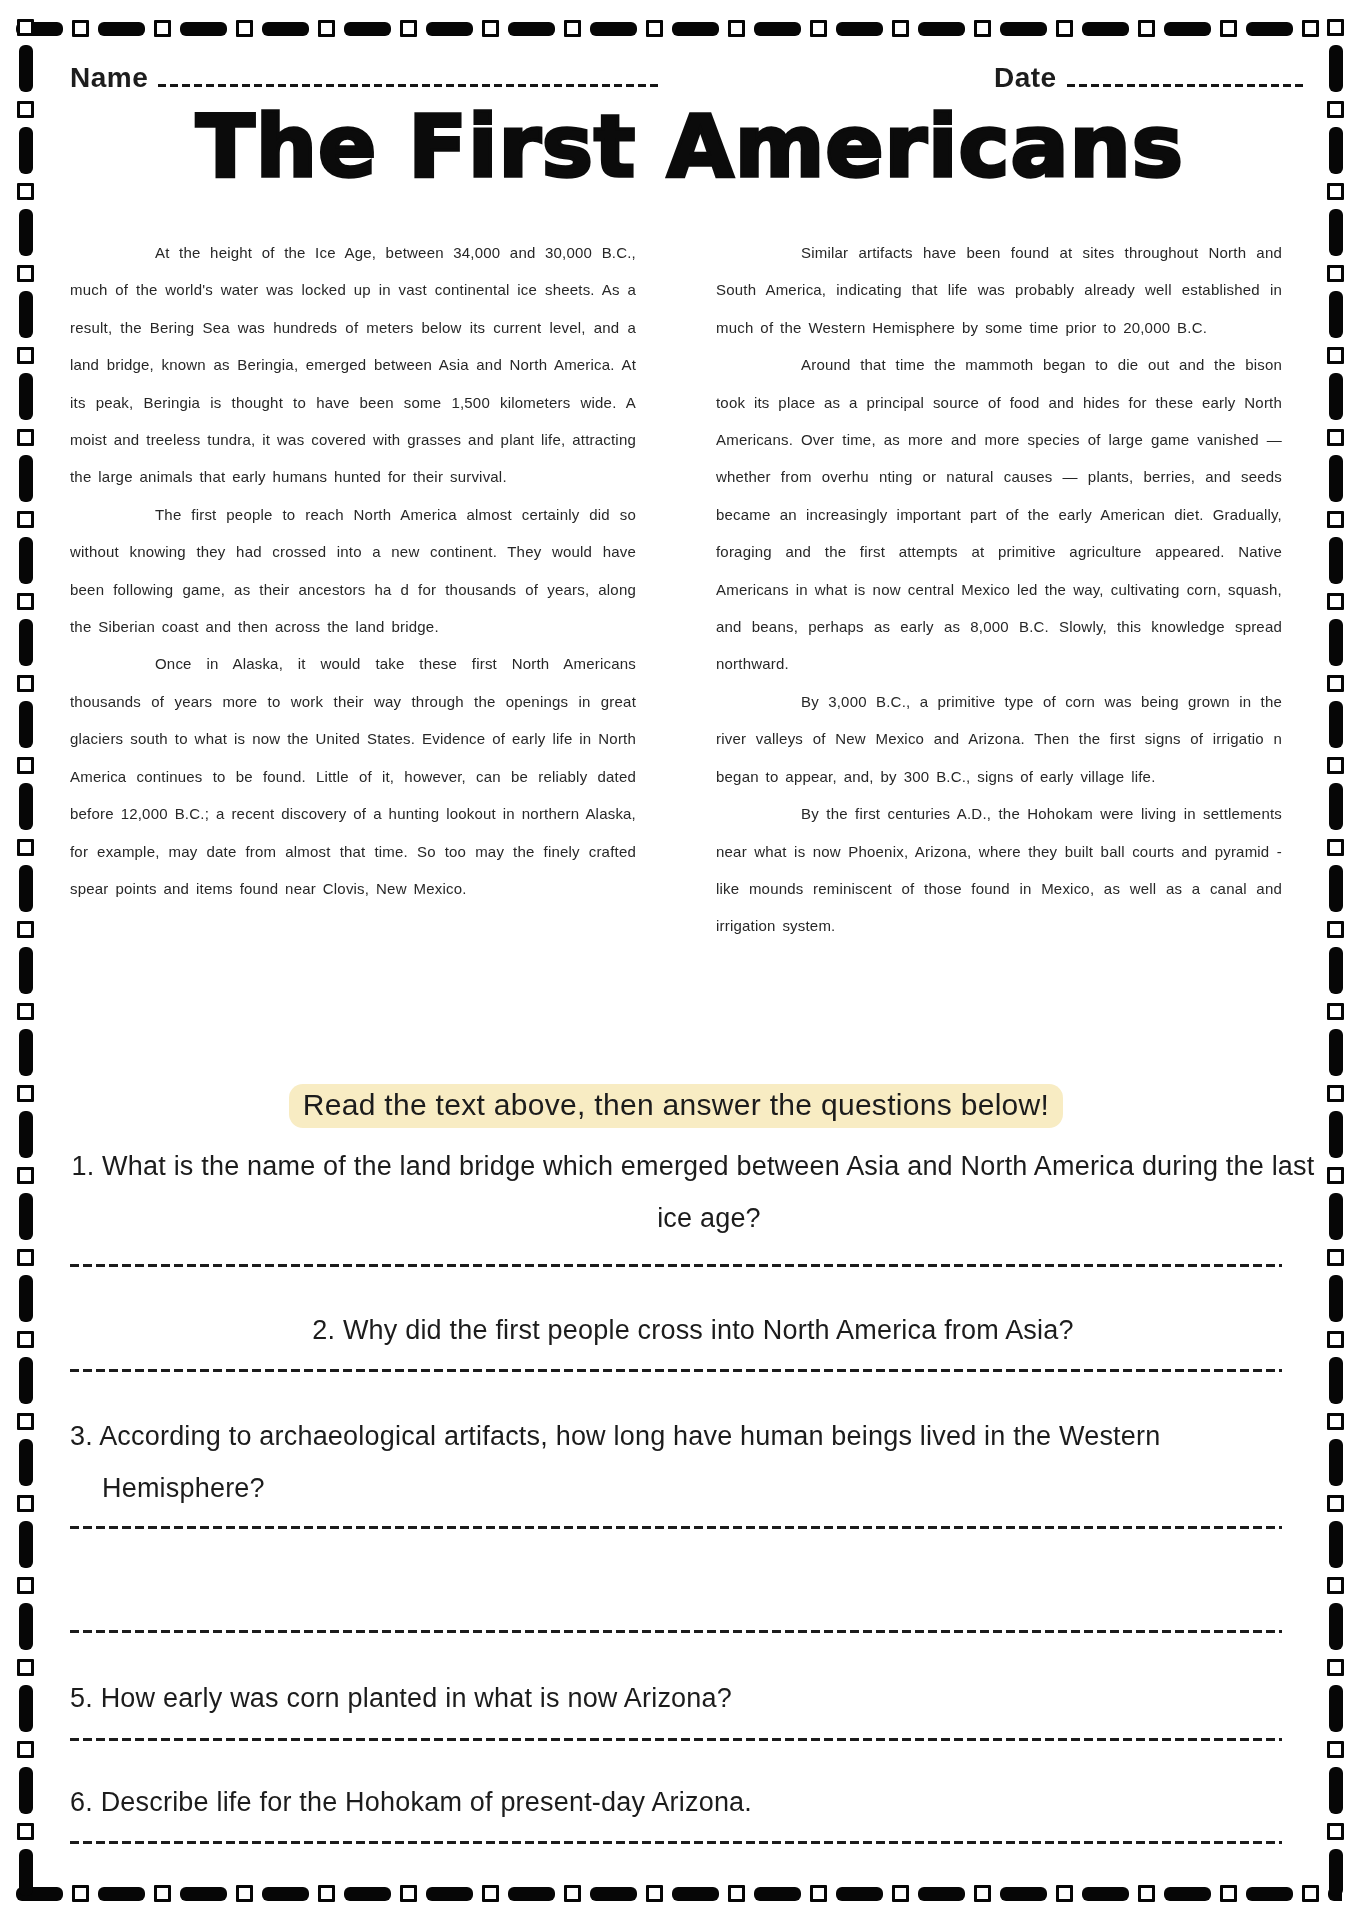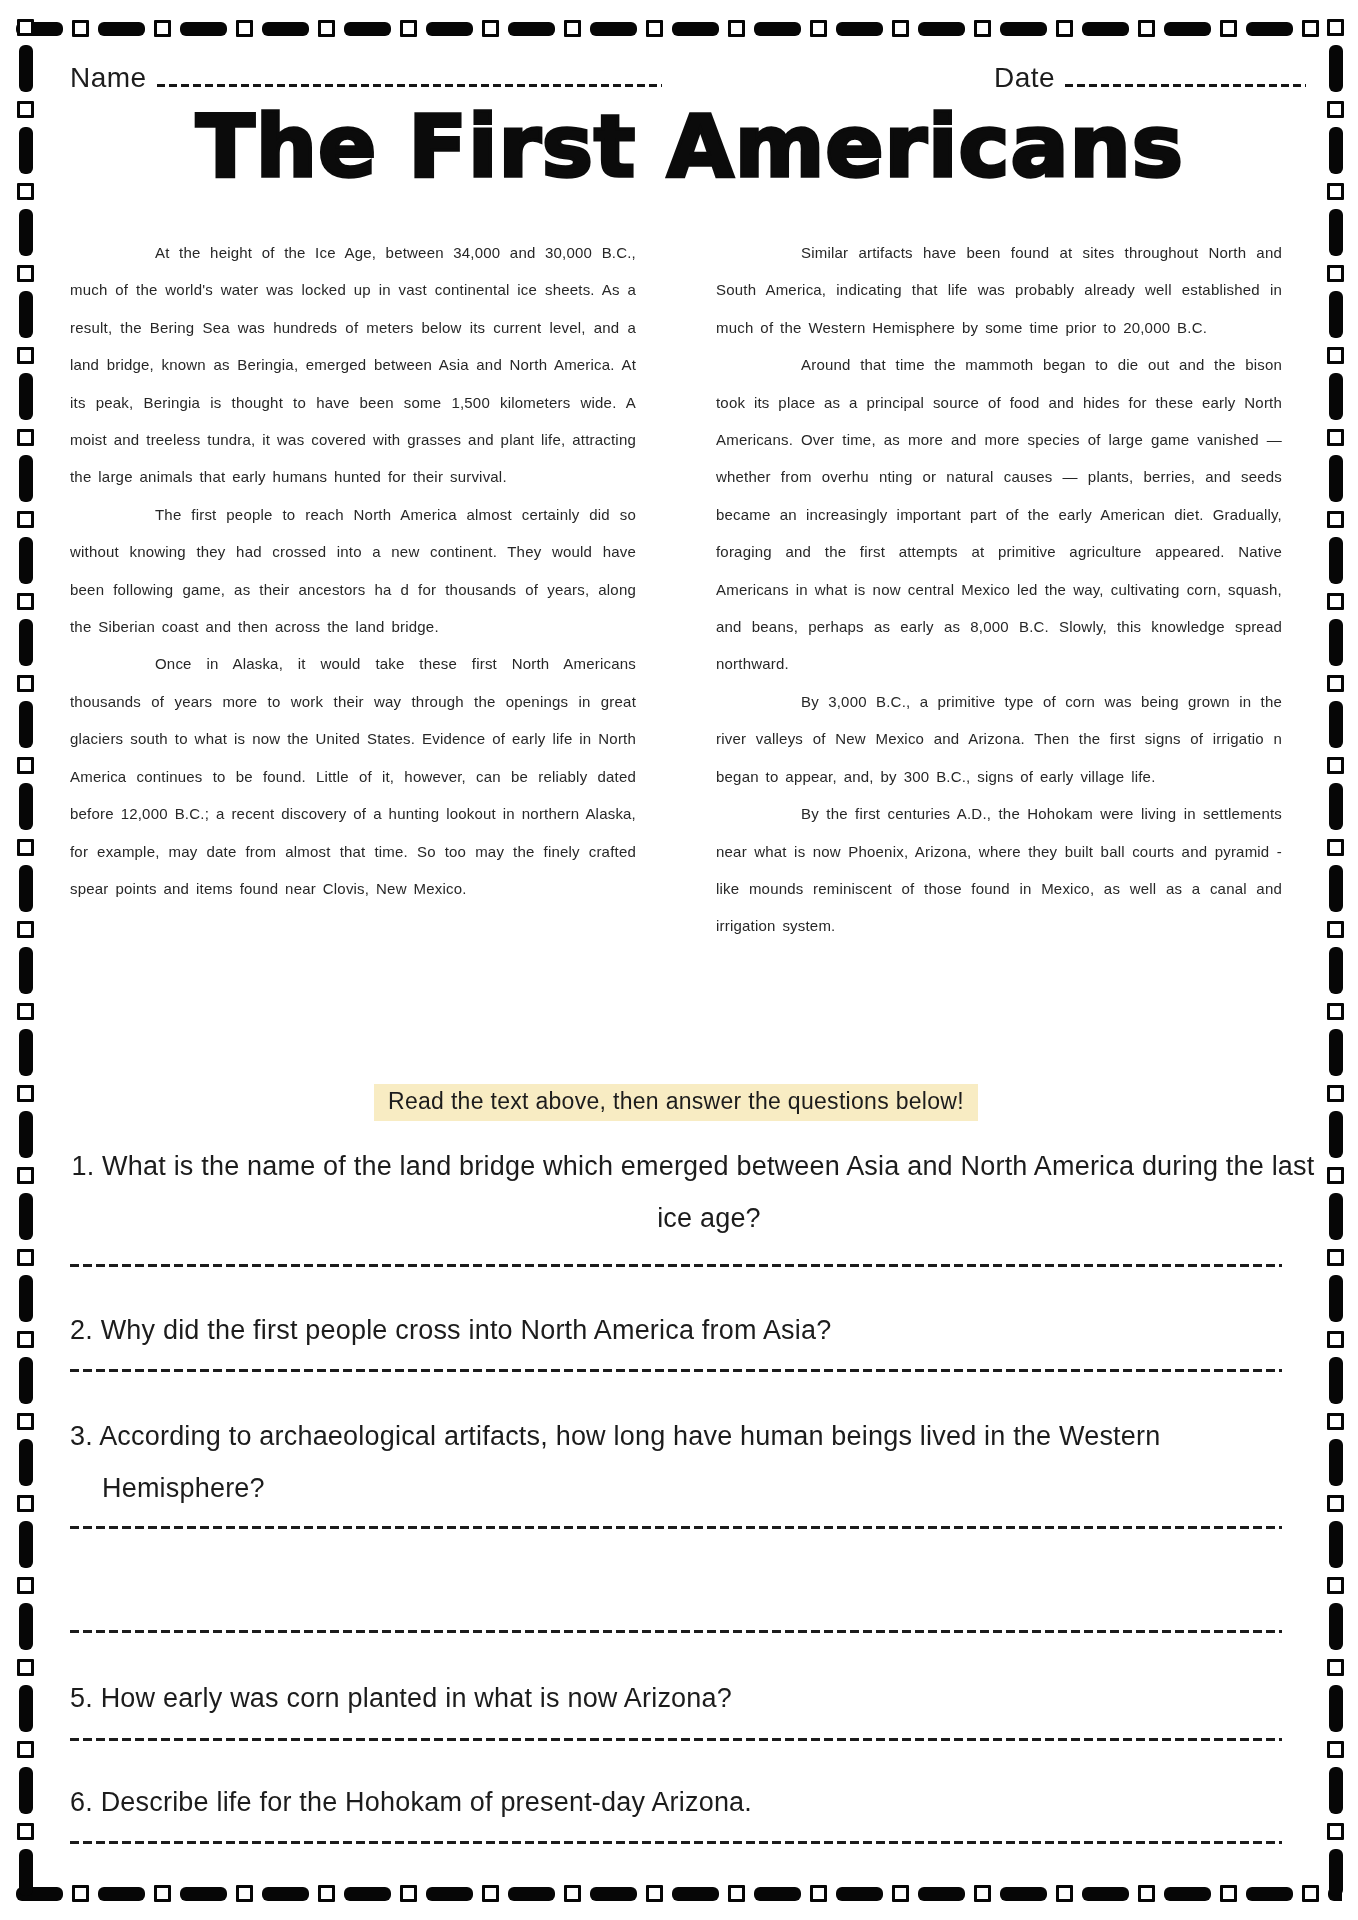--- a/index.html
+++ b/index.html
@@ -19,21 +19,21 @@
   .border-h .bs{flex:none;display:block;width:11px;height:11px;border:3.5px solid #060606;background:#fff;border-radius:1px;}
   .border-v{flex-direction:column;}
   .border-v .bd{flex:none;display:block;width:14px;height:47px;background:#060606;border-radius:6px;}
   .border-v .bs{flex:none;display:block;width:11px;height:11px;border:3.5px solid #060606;background:#fff;border-radius:1px;}
   .border-top{top:19px;left:16px;right:16px;height:19px;}
   .border-bottom{top:1884px;left:16px;right:16px;height:19px;}
   .border-left{left:16px;top:19px;bottom:19px;width:19px;}
   .border-right{left:1326px;top:19px;bottom:19px;width:19px;}
 
   
-  .hdr-group{position:absolute;display:flex;align-items:flex-end;font-size:28px;color:#1d1d1d;}
+  .hdr-group{position:absolute;display:flex;align-items:flex-end;font-size:28px;color:#1d1d1d;font-weight:bold;}
   .hdr-name{left:70px;top:62px;width:592px;}
   .hdr-date{left:994px;top:62px;width:312px;}
   .hdr-label{white-space:nowrap;letter-spacing:.5px;}
   .fill-line{flex:1;height:3px;margin:0 0 7px 10px;
     background:repeating-linear-gradient(90deg,#161616 0 8px,transparent 8px 12px);}
 
   .title{
     position:absolute;top:96px;left:70px;width:1240px;
     text-align:center;
     font-family:"DejaVu Sans", sans-serif;
@@ -57,38 +57,39 @@
     text-indent:85px;
     color:#272727;
   }
 
   
   .instruction-wrap{position:absolute;top:1084px;left:70px;width:1212px;text-align:center;}
   .instruction{
     display:inline-block;
     background:#F8ECC3;
     padding:4px 14px 6px 14px;
-    font-size:23px;
+    font-size:30px;
     color:#1c1c1c;
     letter-spacing:.3px;
+    border-radius:14px;
   }
 
   
   .question{
     position:absolute;left:70px;width:1214px;
     font-size:27px;line-height:52px;color:#1c1c1c;
     padding-left:32px;text-indent:-32px;
     letter-spacing:.2px;
   }
   .answer-line{
     position:absolute;left:70px;width:1212px;height:3px;
     background:repeating-linear-gradient(90deg,#1c1c1c 0 9px,transparent 9px 13px);
   }
   #q1{top:1140px;text-align:center;} #a1{top:1264px;}
-  #q2{top:1304px;} #a2{top:1369px;}
+  #q2{top:1304px;text-align:center;} #a2{top:1369px;}
   #q3{top:1410px;} #a3{top:1526px;}
   #q4{top:1566px;} #a4{top:1630px;}
   #q5{top:1672px;} #a5{top:1738px;}
   #q6{top:1776px;} #a6{top:1841px;}
 </style>
 </head>
 <body>
 
 <div class="page">
 

